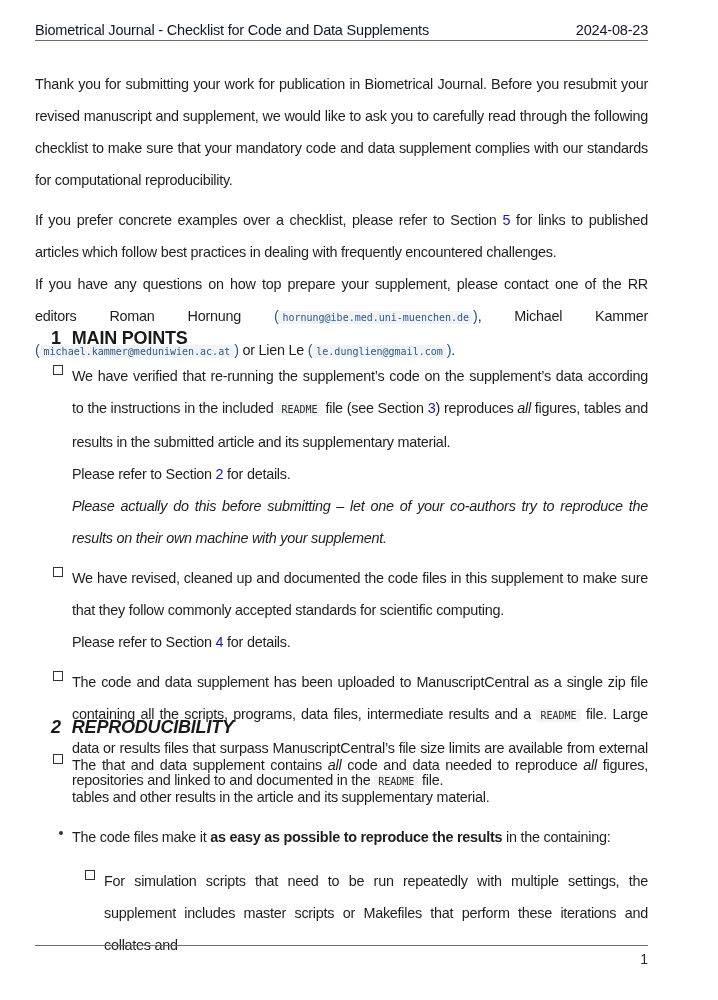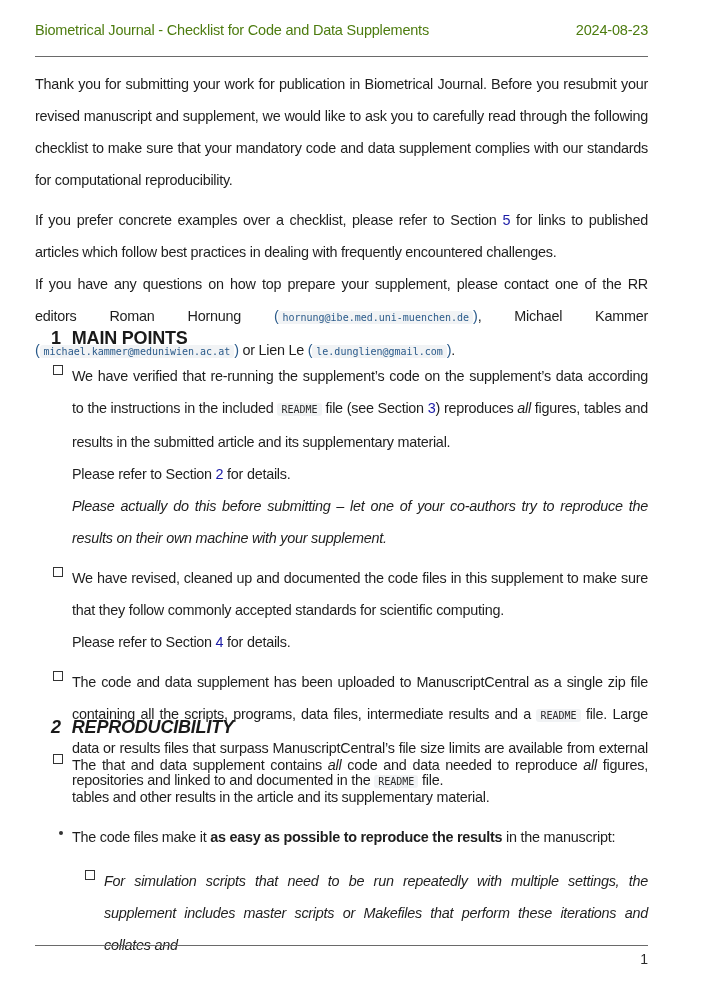--- a/index.html
+++ b/index.html
@@ -4,22 +4,22 @@
 <style>
   html, body { margin: 0; padding: 0; background: #ffffff; }
   body {
     width: 718px; height: 1000px; position: relative; overflow: hidden;
     font-family: "Liberation Sans", sans-serif; color: #1e1e1e;
   }
   .page { position: absolute; left: 35px; top: 0; width: 613px; }
   .running-header {
     position: absolute; top: 22px; left: 0; width: 613px;
     display: flex; justify-content: space-between; align-items: baseline;
-    font-size: 14.5px; color: #4d7c0f; letter-spacing: -0.2px;
-    padding-bottom: 18px; border-bottom: 1.3px solid #6a6a6a;
+    font-size: 14.5px; color: #0f172a; letter-spacing: -0.2px;
+    padding-bottom: 2px; border-bottom: 1.3px solid #6a6a6a;
   }
   .body-text {
     font-size: 14.4px; line-height: 32px; letter-spacing: -0.25px;
     text-align: justify; margin: 0;
   }
   .intro { position: absolute; top: 68px; left: 0; width: 613px; }
   .intro p { margin: 0 0 8px 0; }
   .intro p.tight { margin: 0; }
   .ref { color: #1a1aa6; }
   code.inline {
@@ -37,21 +37,21 @@
   .list { position: absolute; left: 0; width: 613px; }
   .item { position: relative; padding-left: 37px; margin-bottom: 8px; }
   .item .box {
     position: absolute; left: 18px; top: 5px; width: 10px; height: 10px;
     border: 1px solid #333; box-sizing: border-box; background: #fff;
   }
   .item.bullet .dot {
     position: absolute; left: 24px; top: 10px; width: 4px; height: 4px;
     background: #333; border-radius: 50%;
   }
-  .sub { position: relative; padding-left: 69px; font-style: italic; }
+  .sub { position: relative; padding-left: 69px; }
   .sub .box { left: 50px; }
   em { font-style: italic; }
   .footer-rule {
     position: absolute; top: 945px; left: 0; width: 613px; border-top: 1.3px solid #6a6a6a;
   }
   .page-number {
     position: absolute; top: 951px; right: 0; font-size: 14px; color: #2a2a2a;
   }
 </style>
 </head>
@@ -92,21 +92,21 @@
 
   <h2 class="section" style="top:701px;font-style:italic;"><span class="num">2</span><span>REPRODUCIBILITY</span></h2>
 
   <div class="list body-text" style="top:749px;">
     <div class="item">
       <span class="box"></span>
       <span>The that and data supplement contains </span><em>all</em><span> code and data needed to reproduce </span><em>all</em><span> figures, tables and other results in the article and its supplementary material.</span>
     </div>
     <div class="item bullet">
       <span class="dot"></span>
-      <span>The code files make it </span><strong>as easy as possible to reproduce the results</strong><span> in the manuscript:</span>
+      <span>The code files make it </span><strong>as easy as possible to reproduce the results</strong><span> in the containing:</span>
     </div>
     <div class="item sub" style="margin-top:12px;">
       <span class="box"></span>
       <span>For simulation scripts that need to be run repeatedly with multiple settings, the supplement includes master scripts or Makefiles that perform these iterations and collates and</span>
     </div>
   </div>
 
   <div class="footer-rule"></div>
   <div class="page-number">1</div>
 </div>

